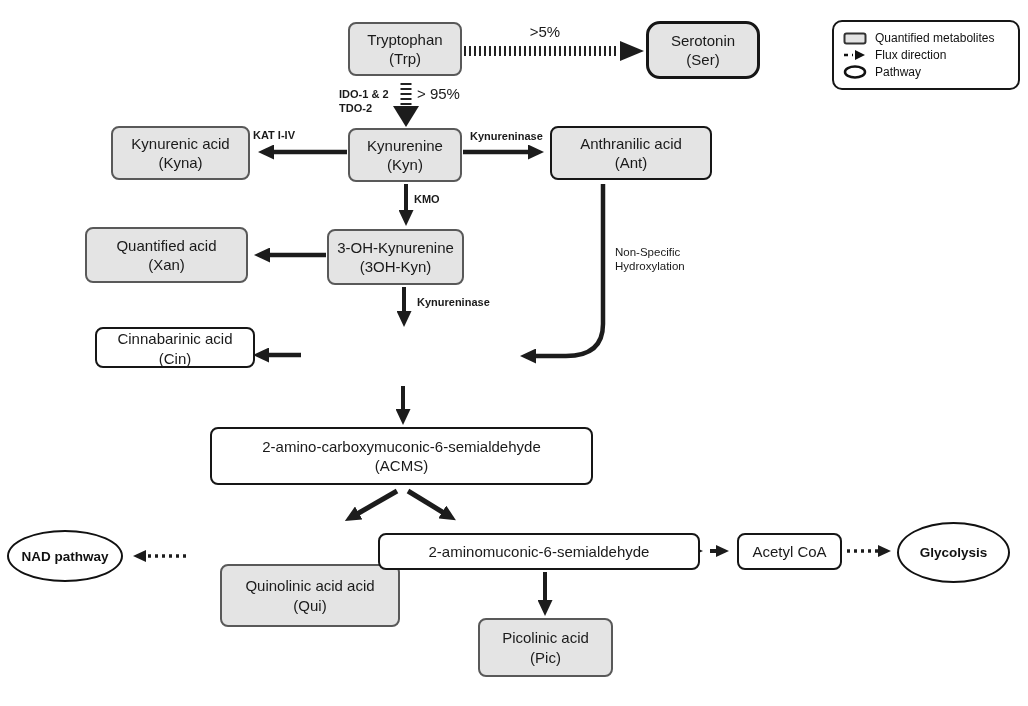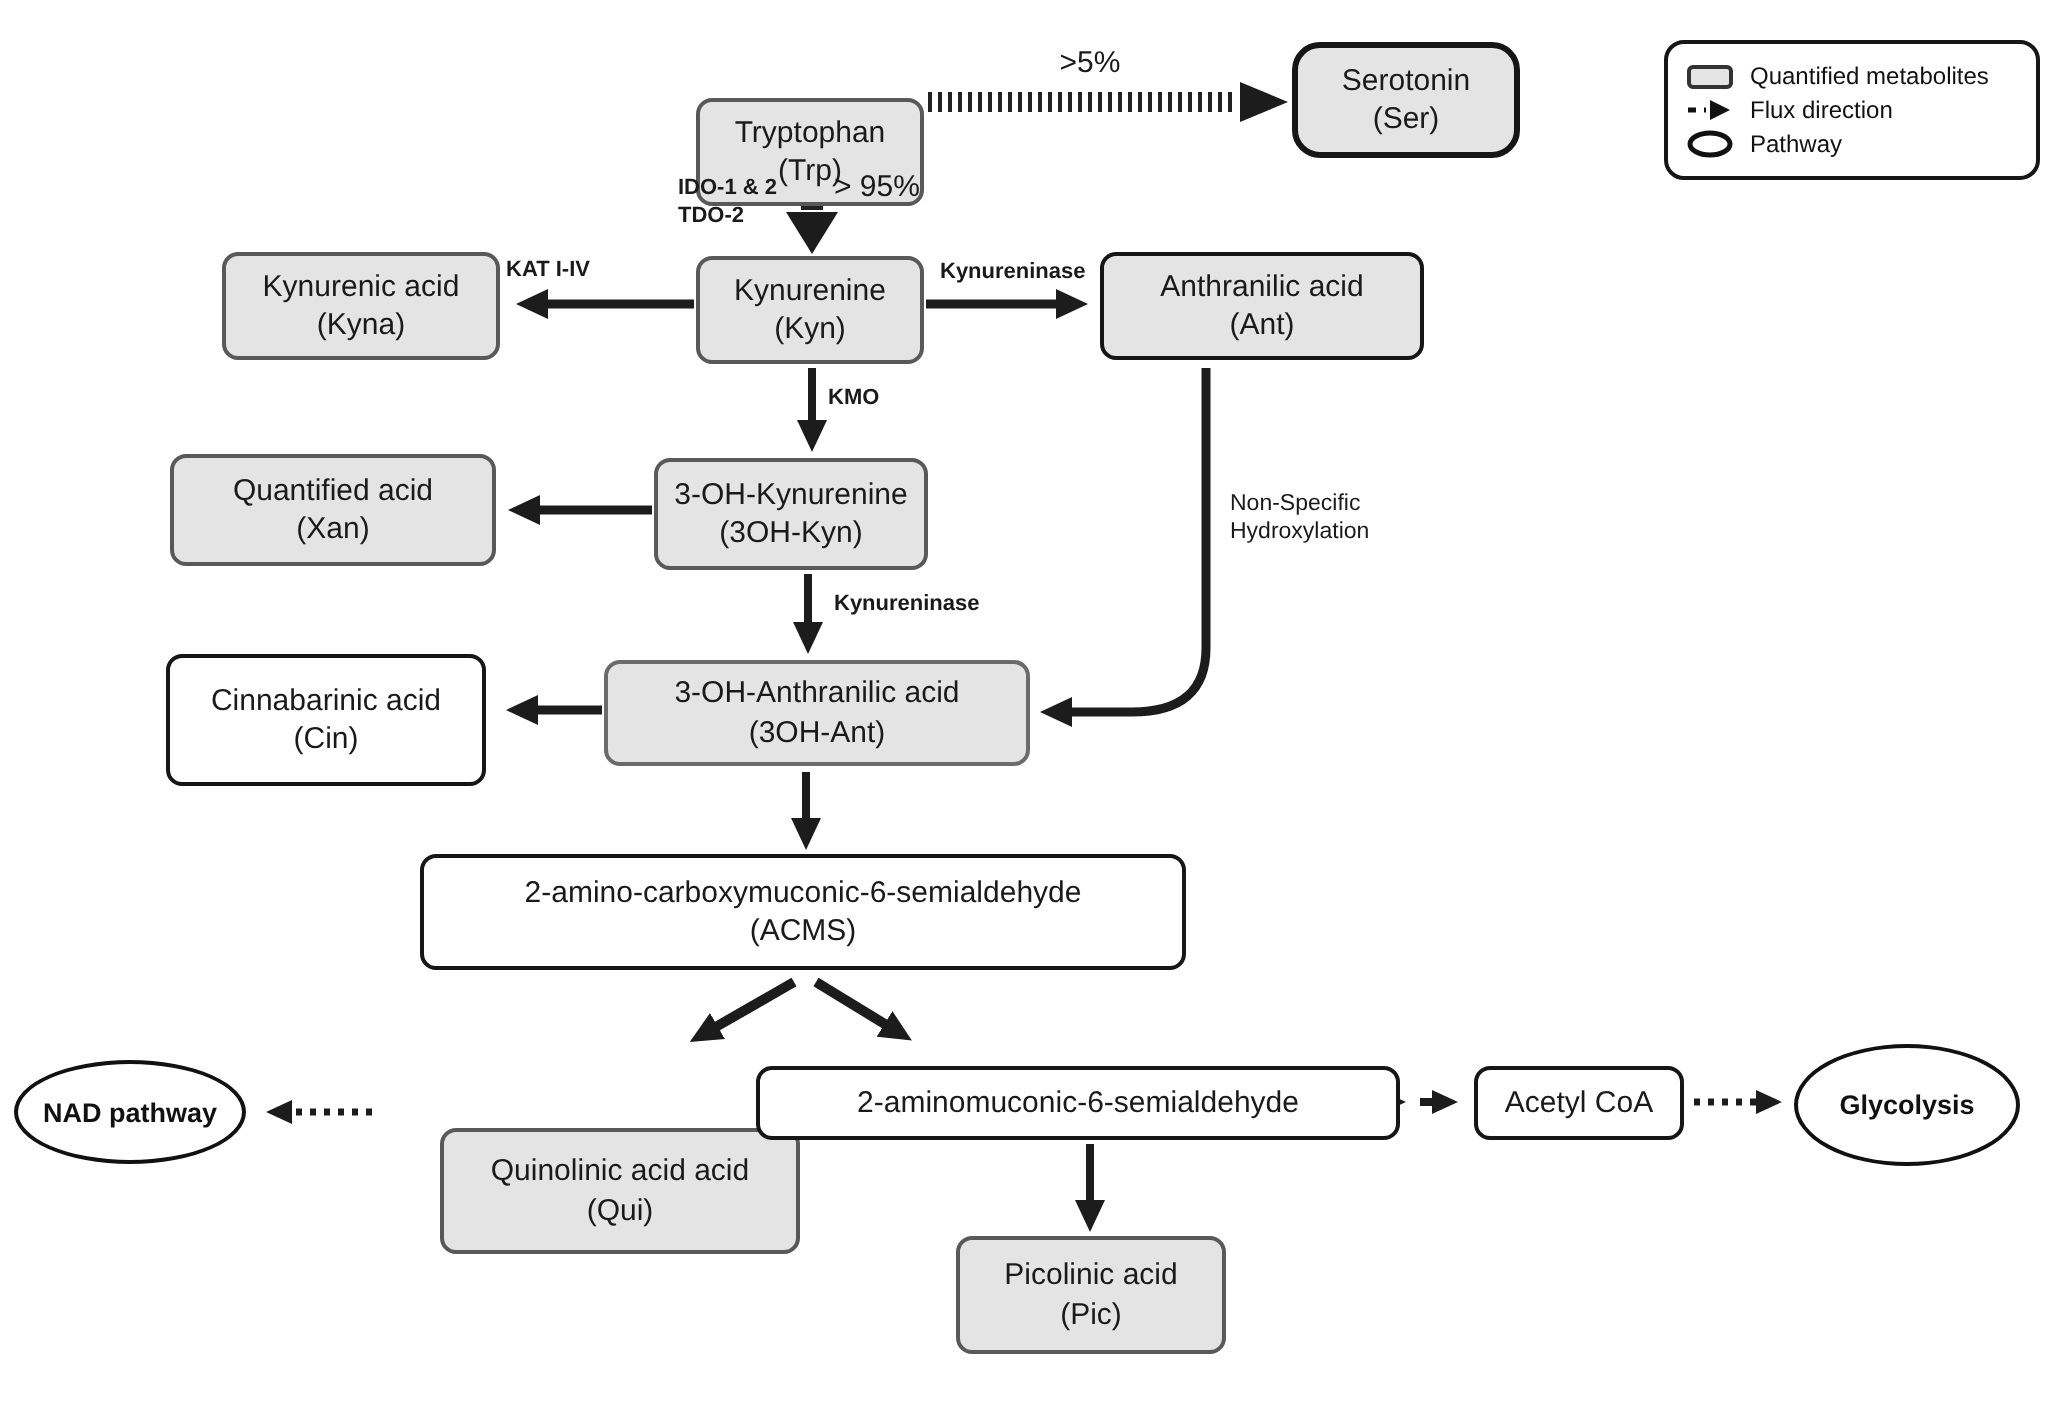--- a/index.html
+++ b/index.html
@@ -75,21 +75,21 @@
     <line x1="186" y1="556" x2="144" y2="556" stroke="#1c1c1c" stroke-width="3.5" stroke-dasharray="3 4" marker-end="url(#ahs)"></line>
 
     <line x1="684" y1="551" x2="692" y2="551" stroke="#1c1c1c" stroke-width="4" marker-end="url(#ahs)"></line>
     <line x1="710" y1="551" x2="718" y2="551" stroke="#1c1c1c" stroke-width="4" marker-end="url(#ahs)"></line>
 
     <line x1="847" y1="551" x2="880" y2="551" stroke="#1c1c1c" stroke-width="3.5" stroke-dasharray="3 4" marker-end="url(#ahs)"></line>
 
     <line x1="545" y1="572" x2="545" y2="602" stroke="#1c1c1c" stroke-width="4" marker-end="url(#ah)"></line>
   </svg>
 
-  <div class="node" style="left:348px;top:22px;width:114px;height:54px;margin-top:27px;">
+  <div class="node" style="left:348px;top:22px;width:114px;height:54px;">
     <span>Tryptophan</span>
     <span class="abbr">(Trp)</span>
   </div>
 
   <div class="node round blackborder" style="left:646px;top:21px;width:114px;height:58px;">
     <span>Serotonin</span>
     <span class="abbr">(Ser)</span>
   </div>
 
   <div class="node" style="left:111px;top:126px;width:139px;height:54px;">
@@ -110,29 +110,25 @@
   <div class="node" style="left:85px;top:227px;width:163px;height:56px;">
     <span>Quantified acid</span>
     <span class="abbr">(Xan)</span>
   </div>
 
   <div class="node" style="left:327px;top:229px;width:137px;height:56px;">
     <span>3-OH-Kynurenine</span>
     <span class="abbr">(3OH-Kyn)</span>
   </div>
 
-  <div class="node white" style="left:83px;top:327px;width:160px;height:66px;">
+  <div class="node white" style="left:95px;top:327px;width:160px;height:41px;justify-content:space-between;">
     <span>Cinnabarinic acid</span>
     <span class="abbr">(Cin)</span>
   </div>
 
-  <div class="node" style="left:302px;top:330px;width:213px;height:53px;border-color:#6b6b6b;">
-    <span>3-OH-Anthranilic acid</span>
-    <span class="abbr">(3OH-Ant)</span>
-  </div>
 
   <div class="node white" style="left:210px;top:427px;width:383px;height:58px;">
     <span>2-amino-carboxymuconic-6-semialdehyde</span>
     <span class="abbr">(ACMS)</span>
   </div>
 
   <div class="node" style="left:188px;top:564px;width:180px;height:63px;margin-left:32px;">
     <span>Quinolinic acid acid</span>
     <span class="abbr">(Qui)</span>
   </div>

